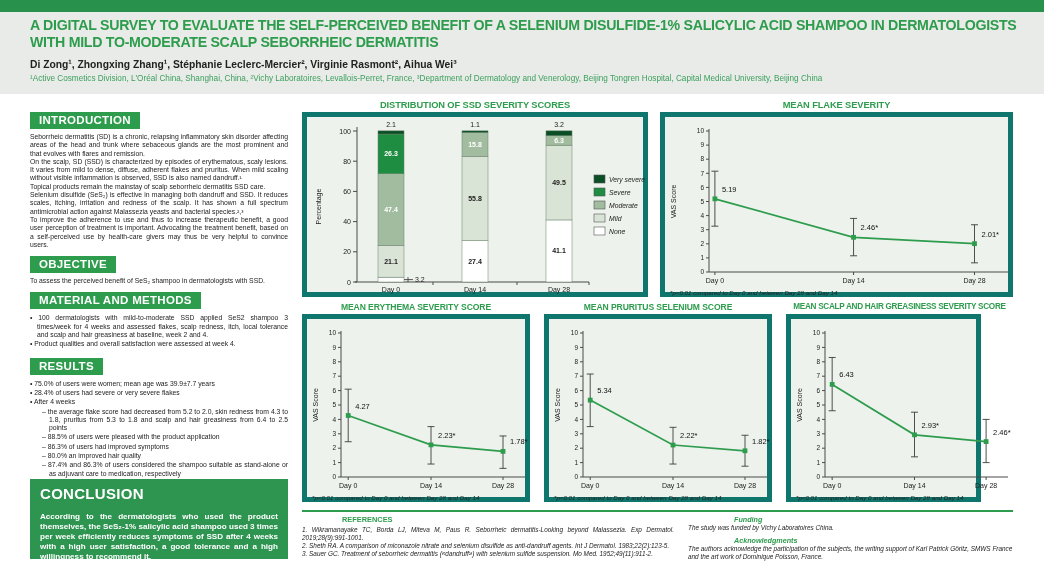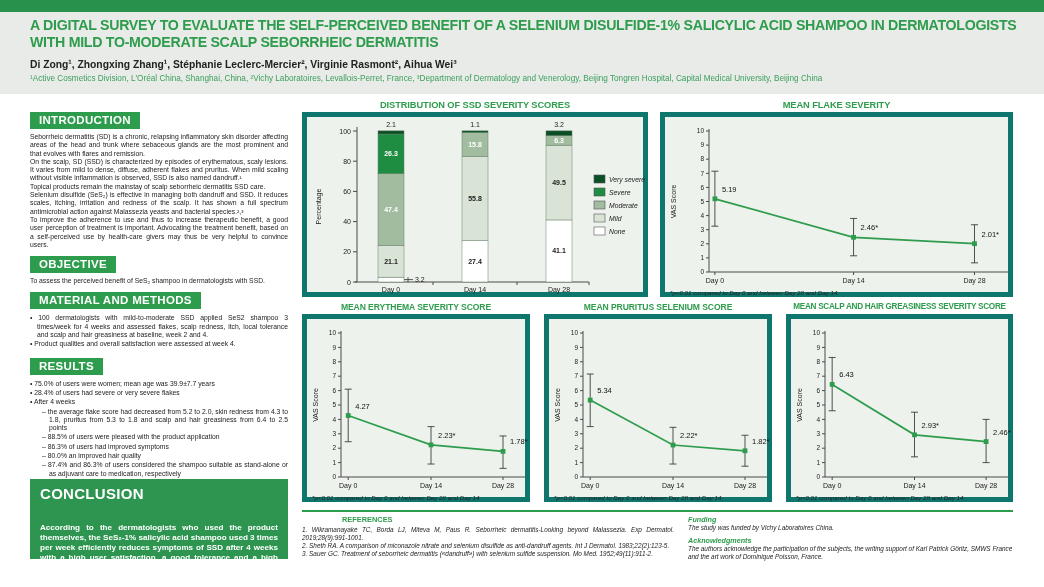--- a/index.html
+++ b/index.html
@@ -13,31 +13,31 @@
   .affil{position:absolute;left:30px;top:62px;font-size:8.2px;color:#3DA05E;}
   .leftcol{position:absolute;left:30px;top:110px;width:258px;}
   .h1{display:inline-block;background:#2E9C4D;color:#fff;font-weight:bold;font-size:11.5px;
       padding:2px 9px 3px 9px;letter-spacing:.3px;margin:0 0 4px 0;}
   .mt1{margin-top:7px;} .mt2{margin-top:9px;}
   .p,.b,.sb{font-size:6.8px;line-height:8.3px;text-align:justify;color:#1c1c1c;}
   .b{padding-left:7px;text-indent:-7px;margin-top:1px;}
   .sb{padding-left:19px;text-indent:-7px;margin-top:1px;}
   .conclusion{position:absolute;left:30px;top:479px;width:258px;height:80px;background:#2E9551;
       color:#fff;padding:6px 10px;box-sizing:border-box;overflow:hidden;}
-  .conclusion .ch{font-size:15px;font-weight:bold;letter-spacing:.3px;margin-bottom:21px;}
+  .conclusion .ch{font-size:15px;font-weight:bold;letter-spacing:.3px;margin-bottom:10px;}
   .conclusion .ct2{font-size:8.1px;font-weight:bold;line-height:10px;text-align:justify;}
   .chart-title{position:absolute;font-size:9.3px;font-weight:bold;color:#2E9C4D;text-align:center;
       letter-spacing:-0.1px;}
   .panel{position:absolute;background:#EDF2EC;border:5px solid #0f766e;box-sizing:border-box;}
   .sep{position:absolute;left:302px;top:510px;width:711px;height:2px;background:#2E9C4D;}
   .refs{position:absolute;left:302px;top:515px;width:372px;}
   .refhead{font-size:7.4px;font-weight:bold;color:#2E9C4D;margin-bottom:2px;padding-left:40px;}
   .refitem{font-size:6.4px;font-style:italic;line-height:8px;color:#222;text-align:justify;}
   .fund{position:absolute;left:688px;top:515px;width:328px;}
-  .fundhead{font-size:7.2px;font-weight:bold;font-style:italic;color:#2E9C4D;}
+  .fundhead{font-size:7.2px;font-weight:bold;font-style:italic;color:#2E9C4D;margin-left:46px;}
   .fundtext{font-size:6.4px;font-style:italic;line-height:8px;color:#222;}
   .ack{margin-top:4px;}
   svg text{font-family:"Liberation Sans", sans-serif;}
 </style>
 </head>
 <body>
 
 <div id="poster">
   <div class="topbar"></div>
 
@@ -301,21 +301,21 @@
         <text x="48.2" y="74.104" font-size="7.5" fill="#111">5.34</text>
         <rect x="121.6" y="123.63199999999999" width="4.8" height="4.8" fill="#2E9C4D"></rect>
         <text x="131" y="119.032" font-size="7.5" fill="#111">2.22*</text>
         <rect x="193.6" y="129.392" width="4.8" height="4.8" fill="#2E9C4D"></rect>
         <text x="203" y="124.792" font-size="7.5" fill="#111">1.82*</text>
         <text x="5" y="181" font-size="6.2" fill="#222" font-style="italic">*p&lt;0.01 compared to Day 0 and between Day 28 and Day 14</text>
       </svg>
   </div>
 
   <div class="chart-title" style="left:786px;top:302px;width:227px;font-size:8.2px;letter-spacing:-0.3px;">MEAN SCALP AND HAIR GREASINESS SEVERITY SCORE</div>
-  <div class="panel" style="left:786px;top:314px;width:227px;height:188px;">
+  <div class="panel" style="left:786px;top:314px;width:195px;height:188px;">
     <svg id="grease-chart" width="225" height="186">
         <line x1="34" y1="12" x2="34" y2="158" stroke="#4a4a4a" stroke-width="1"></line>
         <line x1="34" y1="158" x2="217" y2="158" stroke="#4a4a4a" stroke-width="1"></line>
         <line x1="31" y1="158" x2="34" y2="158" stroke="#4a4a4a" stroke-width="1"></line>
         <text x="29" y="160.2" text-anchor="end" font-size="6.5" fill="#222">0</text>
         <line x1="31" y1="143.6" x2="34" y2="143.6" stroke="#4a4a4a" stroke-width="1"></line>
         <text x="29" y="145.79999999999998" text-anchor="end" font-size="6.5" fill="#222">1</text>
         <line x1="31" y1="129.2" x2="34" y2="129.2" stroke="#4a4a4a" stroke-width="1"></line>
         <text x="29" y="131.39999999999998" text-anchor="end" font-size="6.5" fill="#222">2</text>
         <line x1="31" y1="114.80000000000001" x2="34" y2="114.80000000000001" stroke="#4a4a4a" stroke-width="1"></line>

